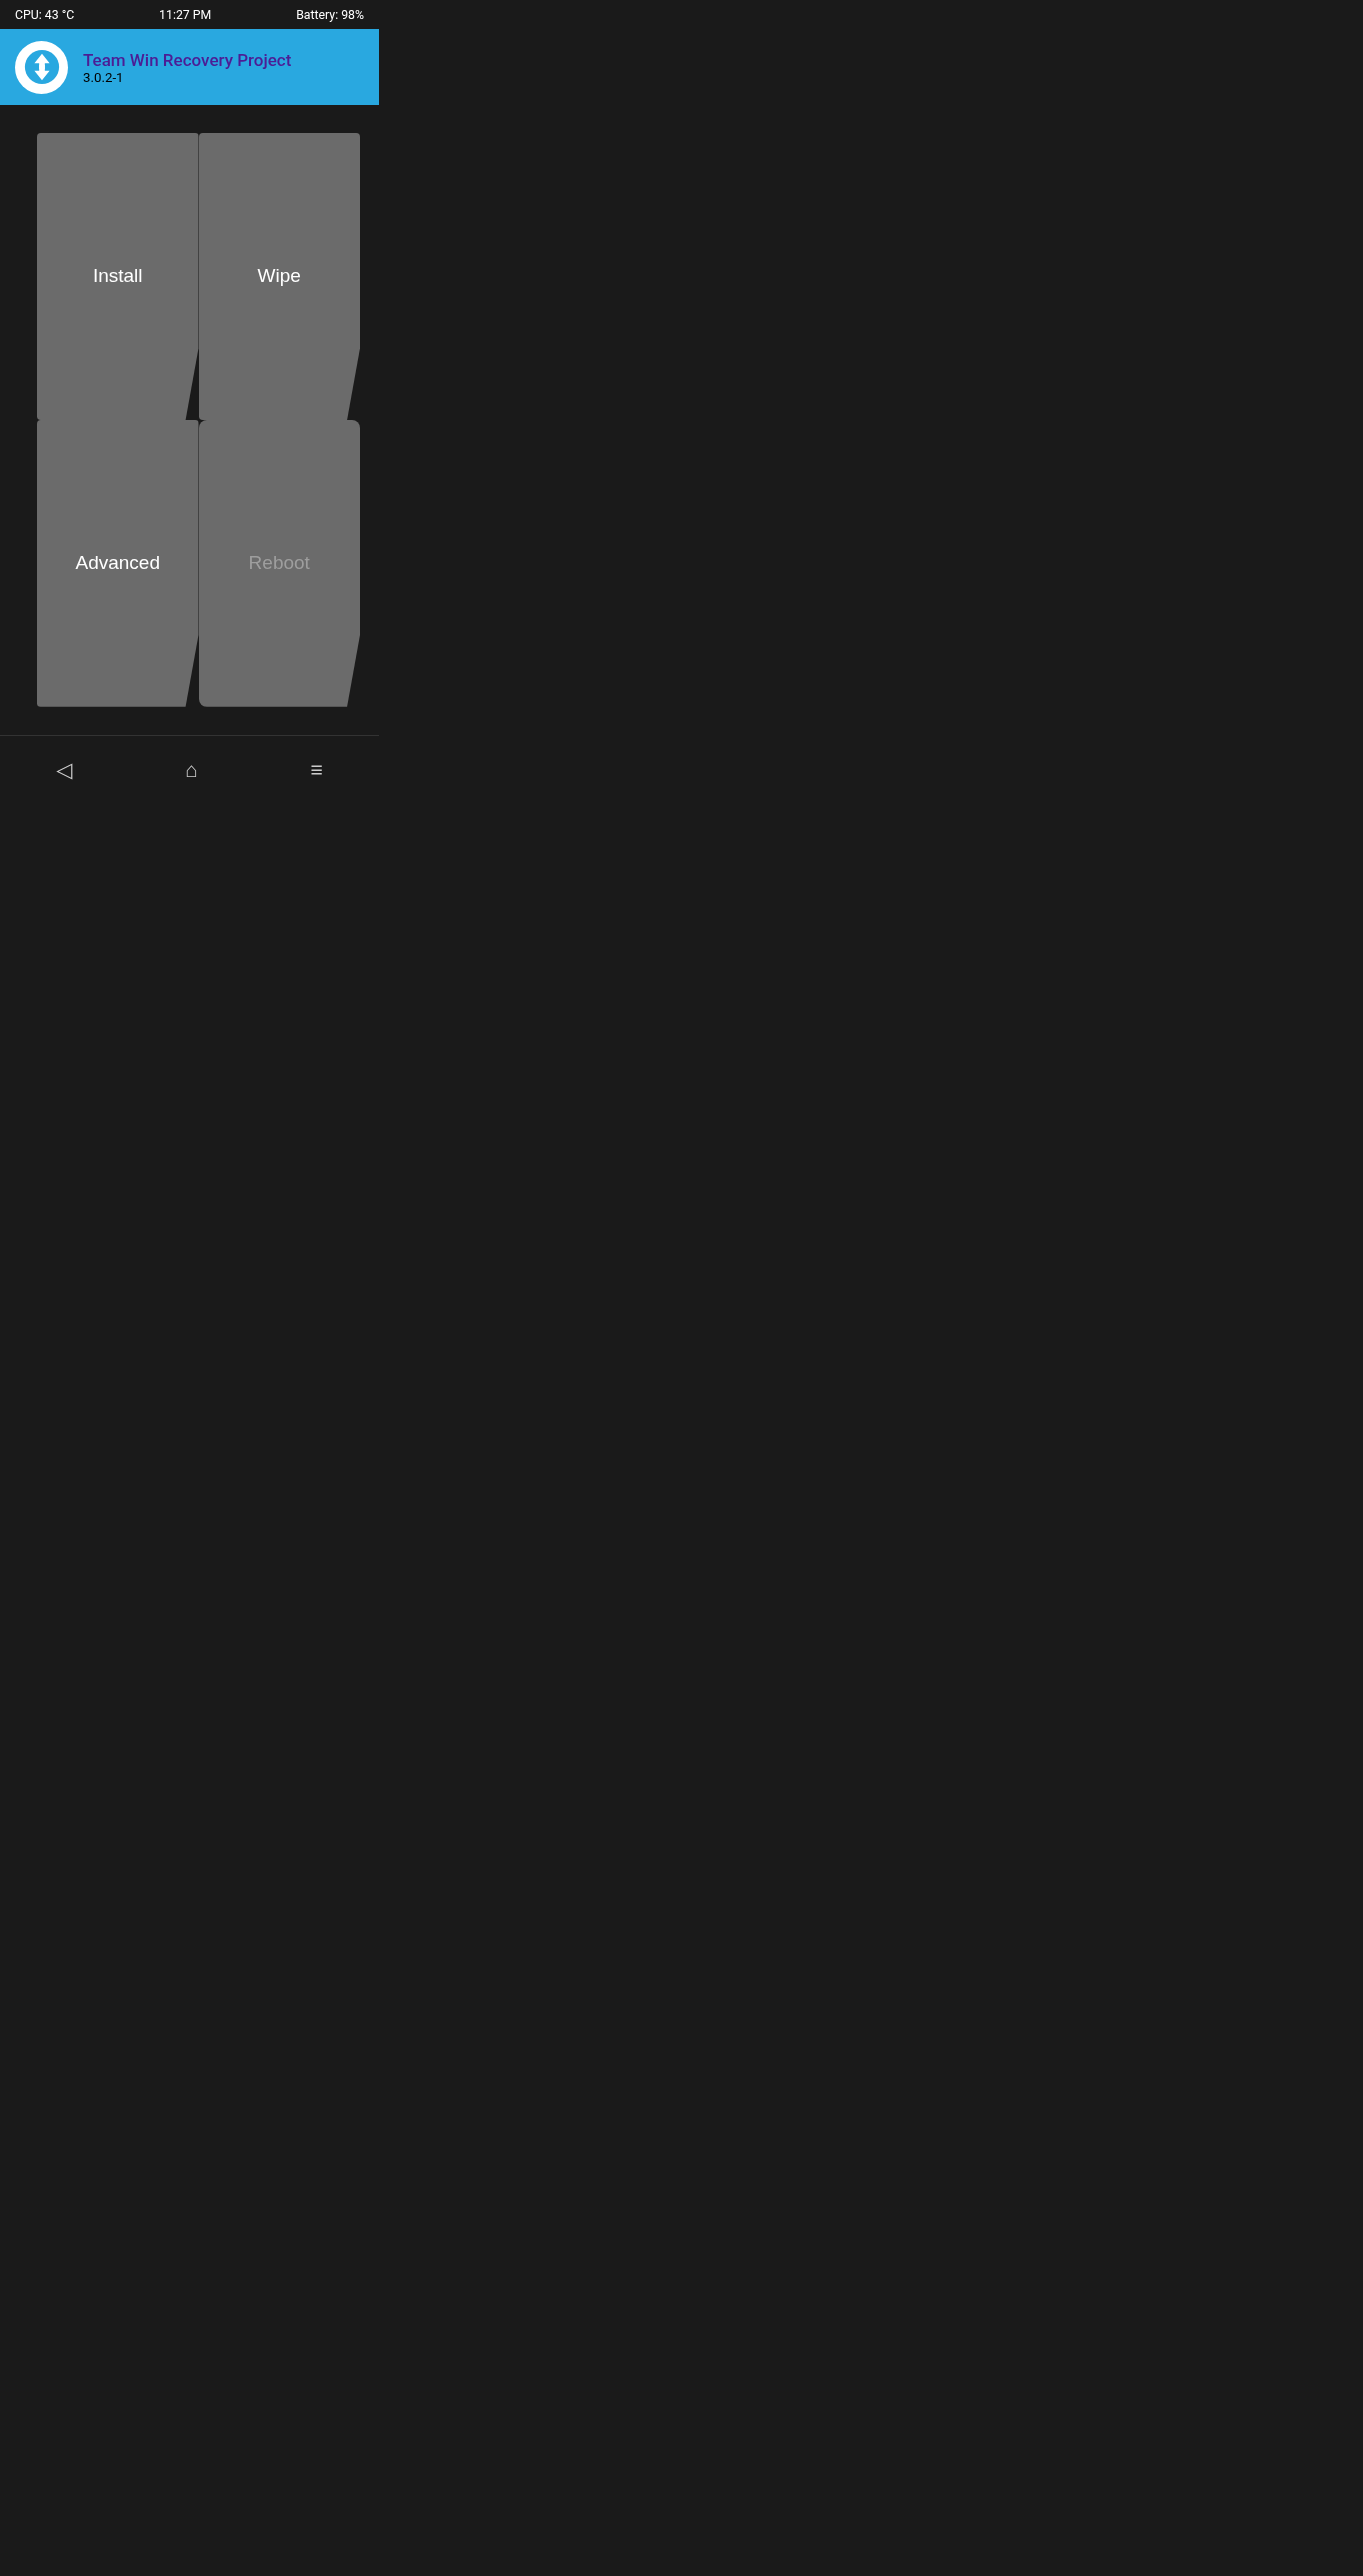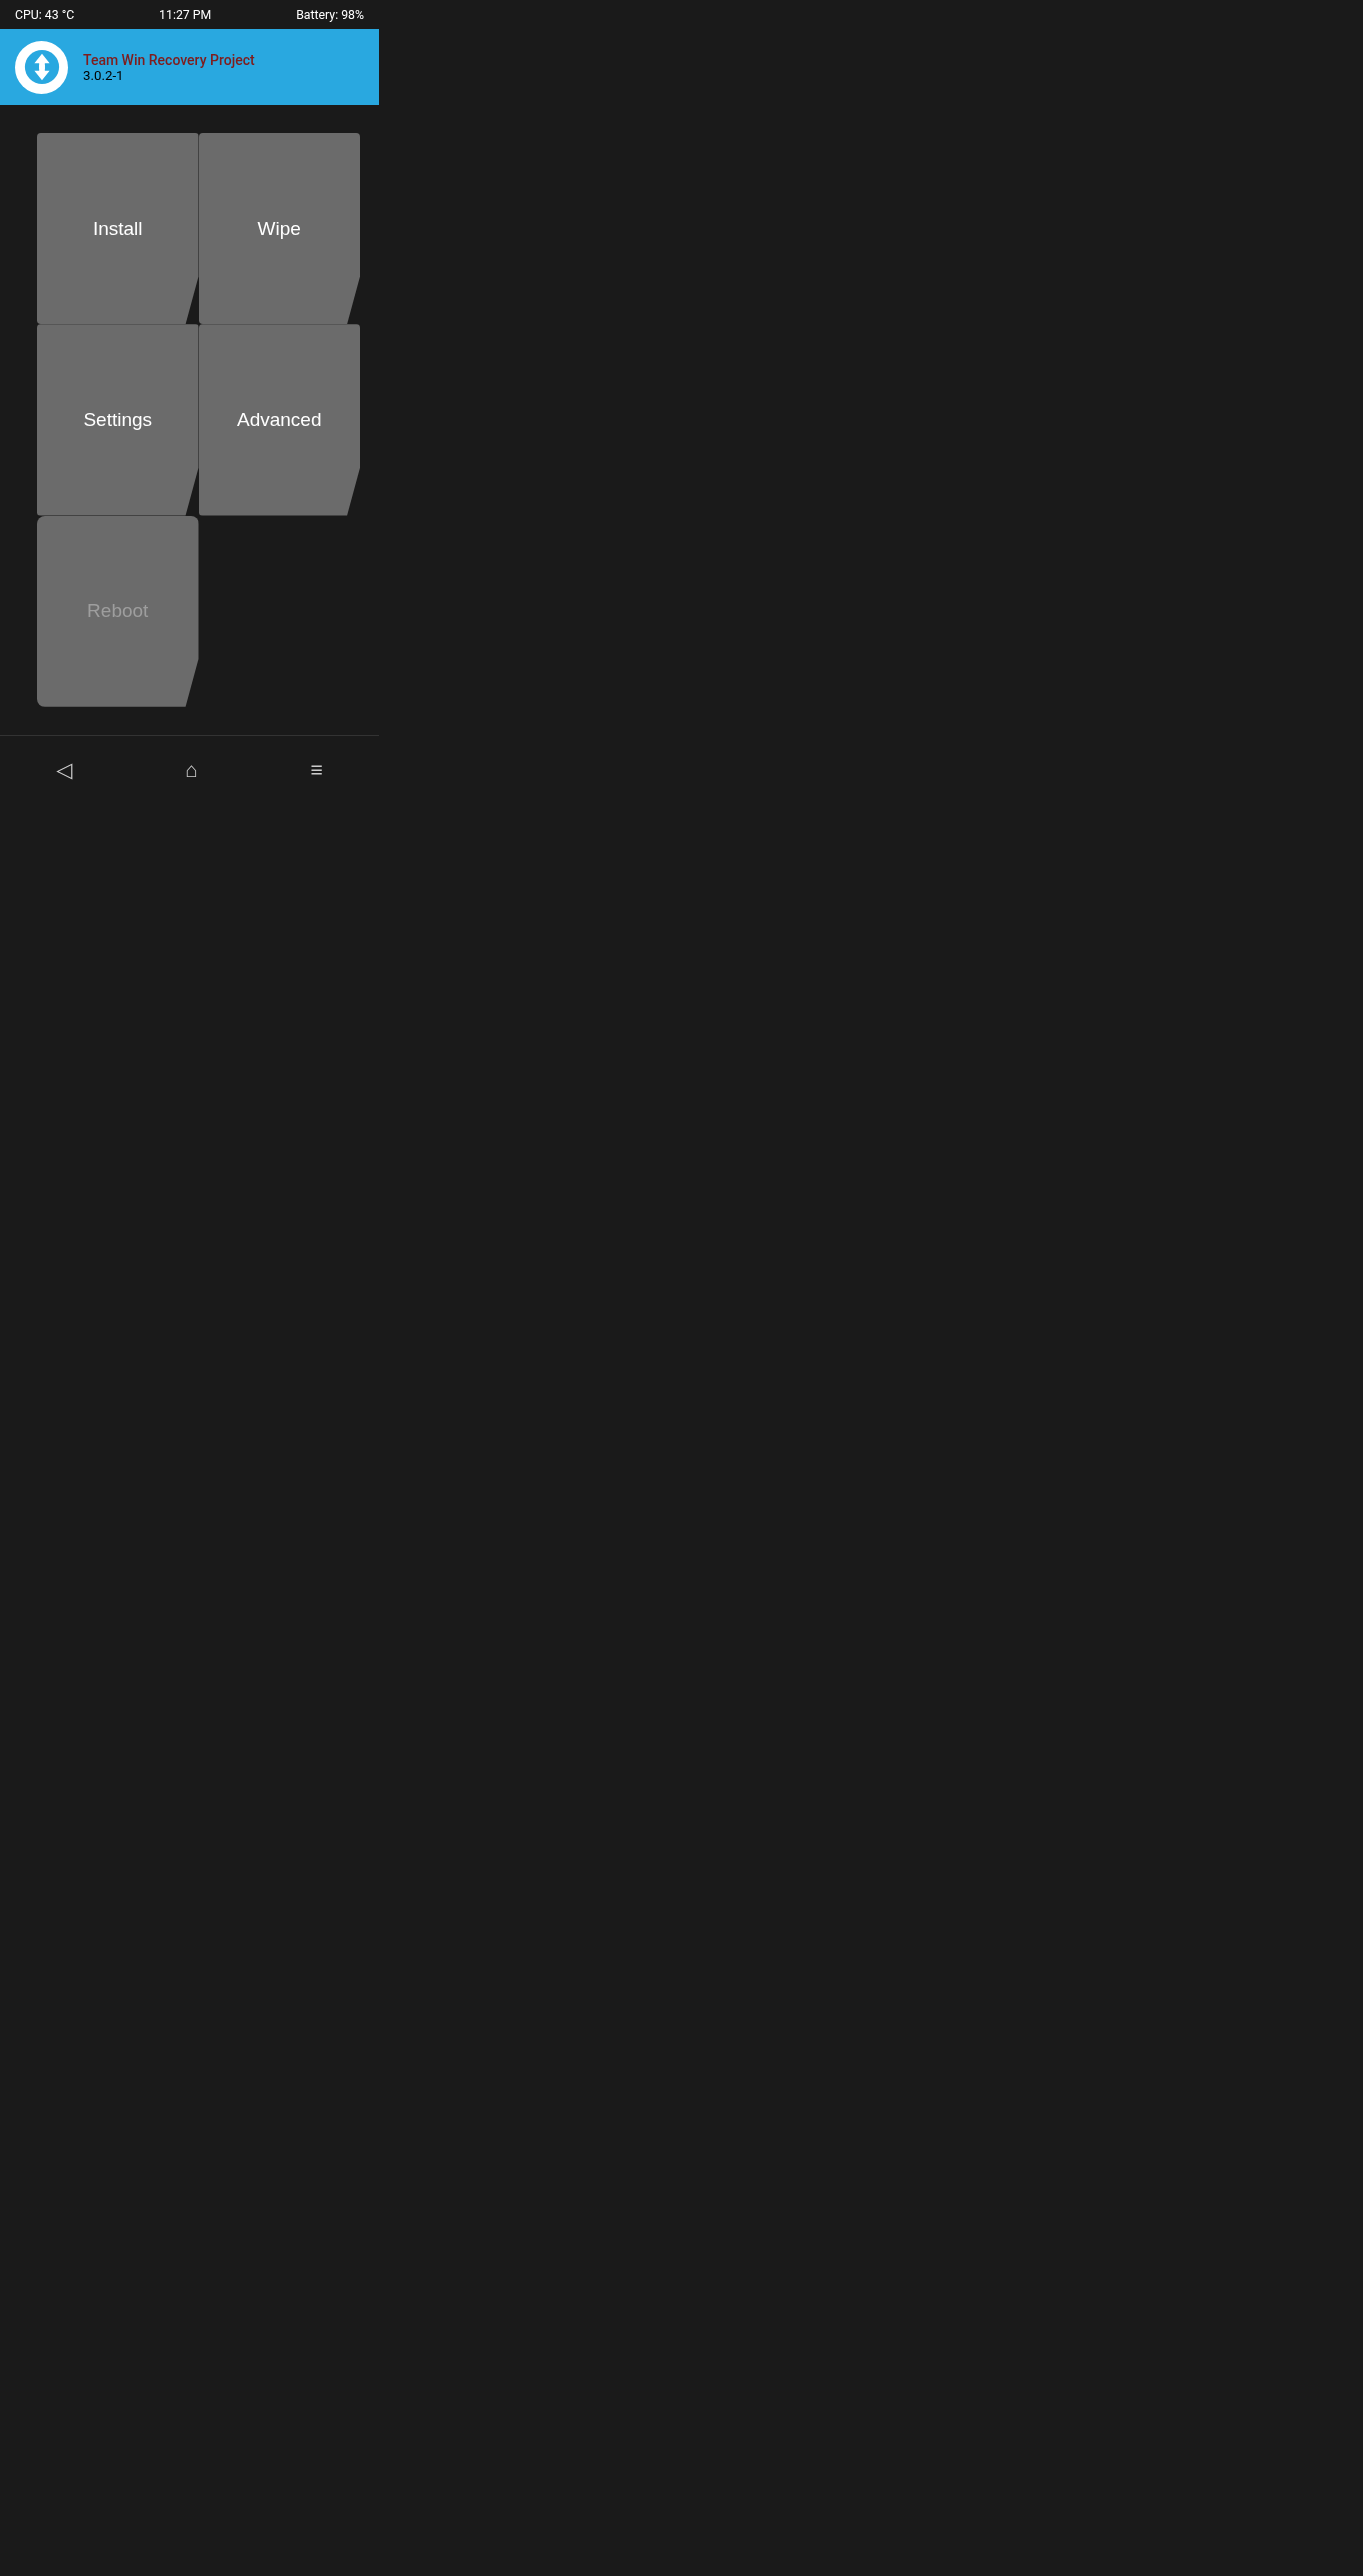--- a/index.html
+++ b/index.html
@@ -51,23 +51,23 @@
       width: 38px;
       height: 38px;
     }
 
     .header-text {
       display: flex;
       flex-direction: column;
     }
 
     .header-title {
-      font-size: 14px;
+      font-size: 17px;
       font-weight: 500;
-      color: #7f1d1d;
+      color: #4c1d95;
     }
 
     .header-version {
       font-size: 13.3px;
       color: #000000;
     }
 
     .main-content {
       flex: 1;
       display: grid;
@@ -137,21 +137,20 @@
   </div>
   <div class="header-text">
     <span class="header-title">Team Win Recovery Project</span>
     <span class="header-version">3.0.2-1</span>
   </div>
 </div>
 
 <div class="main-content">
   <button class="menu-button">Install</button>
   <button class="menu-button">Wipe</button>
-  <button class="menu-button">Settings</button>
   <button class="menu-button">Advanced</button>
   <button class="menu-button disabled">Reboot</button>
 </div>
 
 <div class="bottom-nav">
   <span class="nav-icon">◁</span>
   <span class="nav-icon">⌂</span>
   <span class="nav-icon">≡</span>
 </div>
 

